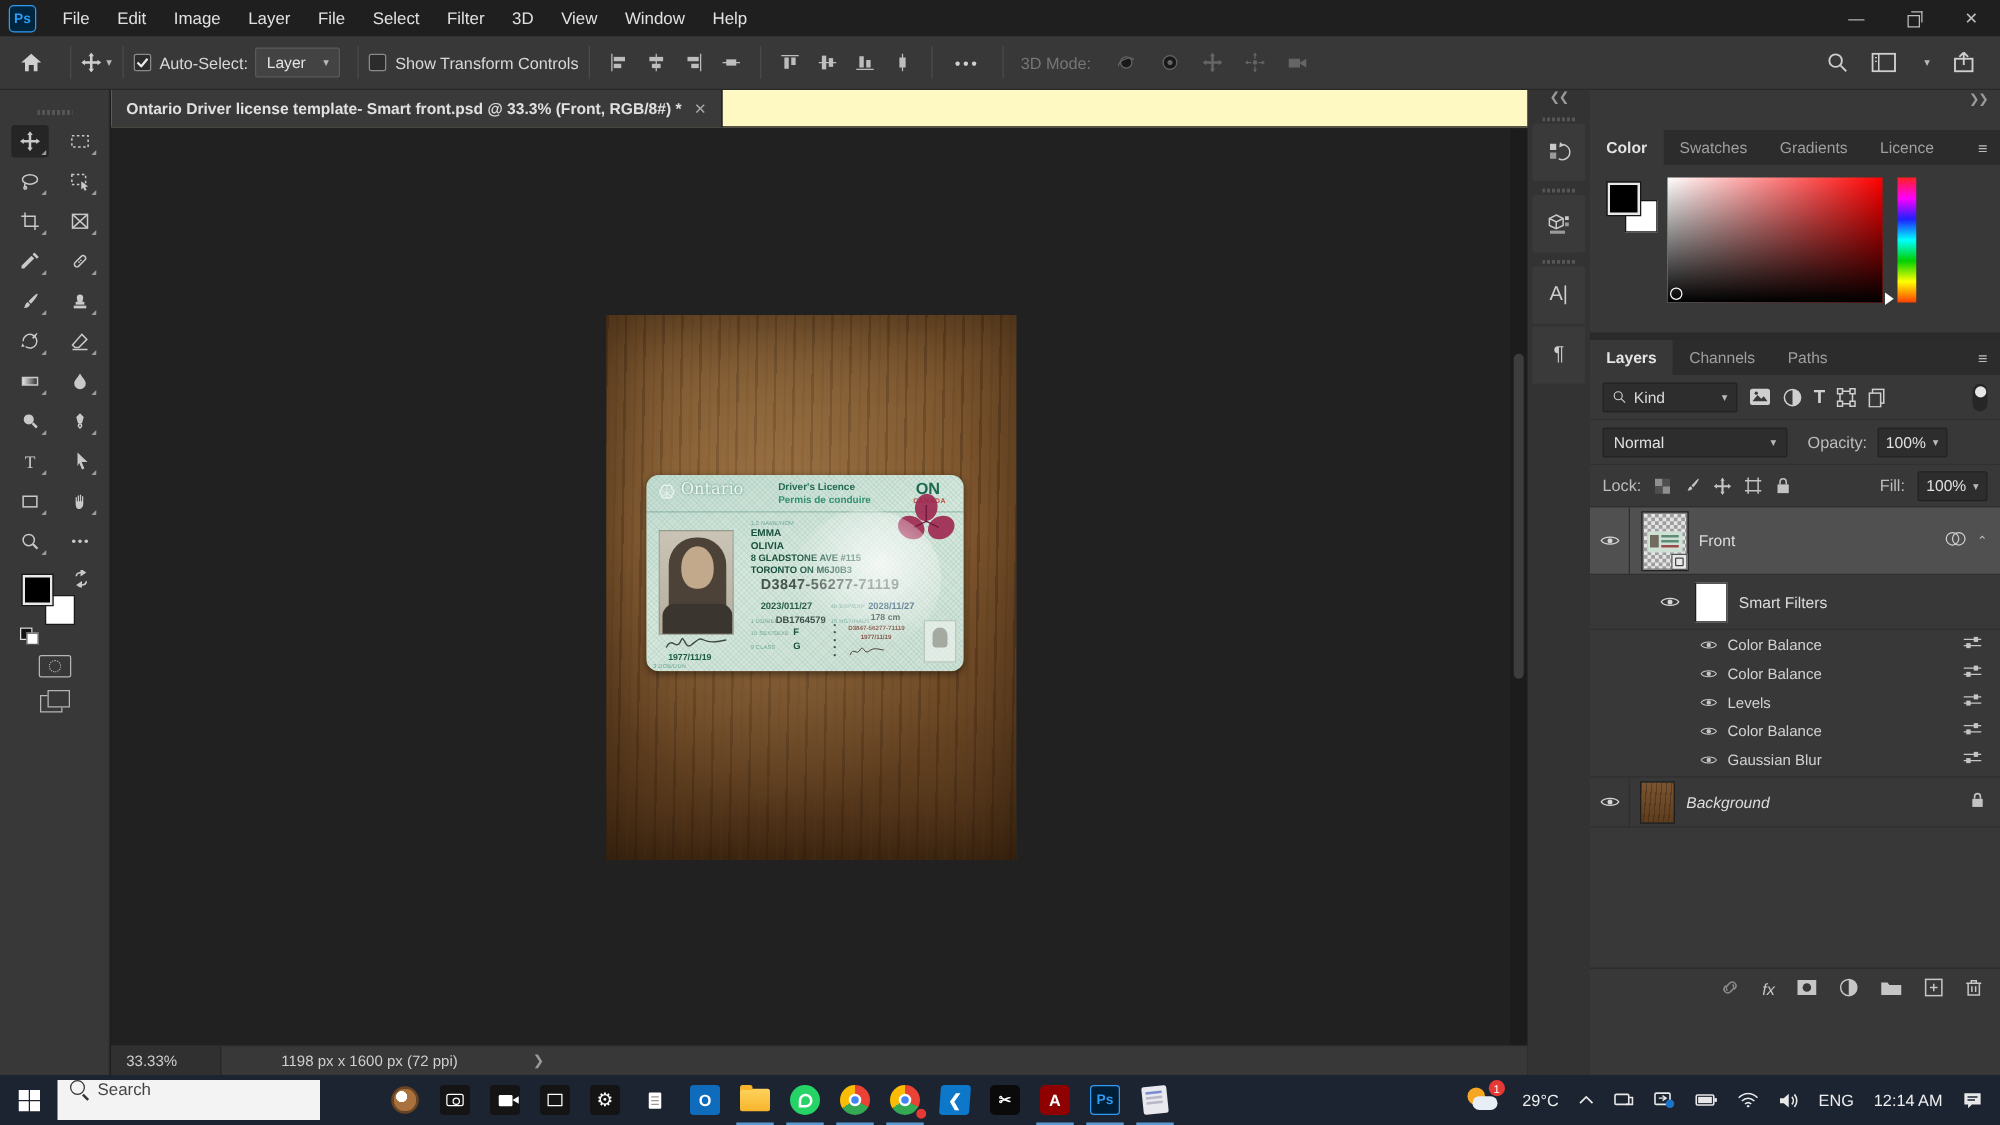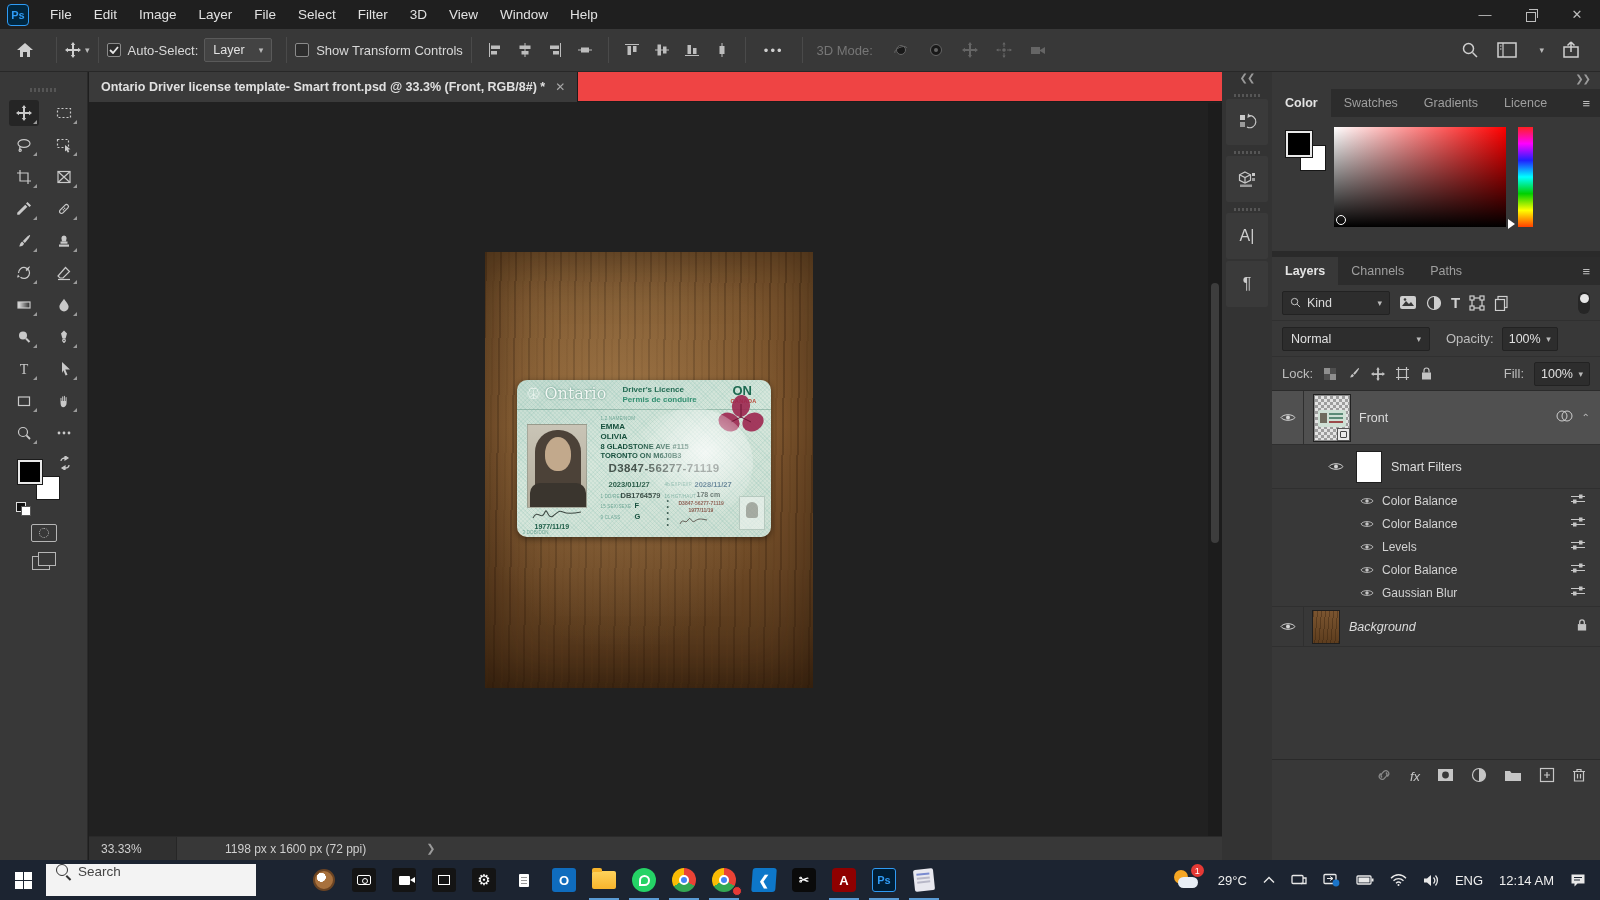--- a/index.html
+++ b/index.html
@@ -54,21 +54,21 @@
   .mini::before{content:"";position:absolute;left:0;top:0;width:8px;height:8px;background:#111;border:1px solid #ddd;}
   .mini::after{content:"";position:absolute;left:5px;top:4px;width:8px;height:8px;background:#fff;border:1px solid #555;}
   .qmask{width:26px;height:18px;margin:18px auto 10px;border:1px solid #b5b5b5;border-radius:2px;display:flex;align-items:center;justify-content:center;}
   .qmask i{width:10px;height:10px;border:1px dotted #b5b5b5;border-radius:50%;}
   .scrmode{position:relative;width:24px;height:18px;margin:0 auto;}
   .scrmode::before{content:"";position:absolute;left:0;bottom:0;width:16px;height:12px;border:1px solid #b5b5b5;}
   .scrmode::after{content:"";position:absolute;right:0;top:0;width:16px;height:12px;border:1px solid #b5b5b5;background:#383838;}
 
   
   .docarea{position:absolute;left:89px;top:0;width:1133px;height:788px;background:#212121;}
-  .tabbar{position:absolute;left:0;top:0;width:100%;height:30px;background:#ef4444;border-bottom:1px solid #1c1c1c;display:flex;}
+  .tabbar{position:absolute;left:0;top:0;width:100%;height:30px;background:#fef9c3;border-bottom:1px solid #1c1c1c;display:flex;}
   .doctab{height:30px;background:#3a3a3a;display:flex;align-items:center;padding:0 12px;gap:10px;border-right:1px solid #1c1c1c;}
   .doctab .t{font-size:12.5px;font-weight:bold;color:#e0e0e0;}
   .doctab .x{color:#a8a8a8;font-size:12px;}
   .canvas{position:absolute;left:0;top:31px;width:1119px;height:733px;display:flex;align-items:center;justify-content:center;}
   .vscroll{position:absolute;right:0;top:31px;width:14px;height:733px;background:#1c1c1c;}
   .vscroll .vthumb{position:absolute;left:3px;top:180px;width:8px;height:260px;background:#3d3d3d;border-radius:4px;}
 
   
   .photo-doc{position:relative;width:328px;height:436px;overflow:hidden;
     background:
@@ -77,21 +77,21 @@
       linear-gradient(180deg,#76522c 0%,#83592f 40%,#6d4926 72%,#4a2f16 100%);
     box-shadow:inset 0 0 60px rgba(20,10,0,.55);}
   .lic{position:absolute;left:32px;top:128px;width:254px;height:157px;border-radius:10px;
     background:
       repeating-linear-gradient(45deg, rgba(92,168,152,.13) 0 1px, transparent 1px 3px),
       repeating-linear-gradient(-45deg, rgba(92,168,152,.10) 0 1px, transparent 1px 3px),
       linear-gradient(160deg,#c4dbd0 0%,#d7e7dc 45%,#cfe0d4 100%);
     box-shadow:0 2px 6px rgba(0,0,0,.45);}
   .lic .glare{position:absolute;right:18px;top:28px;width:120px;height:110px;background:radial-gradient(ellipse at 60% 40%, rgba(255,255,255,.75), rgba(255,255,255,0) 70%);border-radius:50%;}
   .lic-head{position:absolute;left:0;top:0;width:100%;height:30px;border-bottom:1px solid rgba(60,120,100,.35);}
-  .lic-brand{position:absolute;left:28px;top:4px;font-family:"DejaVu Serif",serif;font-size:16px;color:#f2f7f3;text-shadow:0 0 2px rgba(40,110,90,.8);}
+  .lic-brand{position:absolute;left:28px;top:4px;font-family:"DejaVu Serif",serif;font-size:13px;color:#f2f7f3;text-shadow:0 0 2px rgba(40,110,90,.8);}
   .lic-tril{position:absolute;left:8px;top:6px;}
   .lic-dl1{position:absolute;left:106px;top:5px;font-size:8px;font-weight:bold;color:#226a52;}
   .lic-dl2{position:absolute;left:106px;top:15px;font-size:8px;font-weight:bold;color:#359072;}
   .lic-on{position:absolute;left:216px;top:3px;font-size:13px;font-weight:bold;color:#1d6950;}
   .lic-ca{position:absolute;left:214px;top:18px;font-size:5.5px;font-weight:bold;color:#bc4434;letter-spacing:.4px;}
   .lic-photo{position:absolute;left:10px;top:44px;width:60px;height:84px;background:linear-gradient(180deg,#c9c4b6,#b4ae9d);overflow:hidden;border:1px solid rgba(90,110,100,.3);}
   .lic-photo .hair{position:absolute;left:7px;top:5px;width:46px;height:70px;border-radius:22px 22px 10px 10px;background:#4c4238;}
   .lic-photo .face{position:absolute;left:17px;top:12px;width:26px;height:34px;border-radius:50% 50% 45% 45%;background:#c2a98c;}
   .lic-photo .body{position:absolute;left:2px;top:58px;width:56px;height:26px;border-radius:10px 10px 0 0;background:#3a352e;}
   .micro{position:absolute;font-size:4.5px;color:#6fa796;letter-spacing:.2px;}
@@ -119,21 +119,21 @@
   .dgrip{width:26px;height:3px;margin:6px auto 2px;background:repeating-linear-gradient(90deg,#565656 0 2px,transparent 2px 4px);}
   .dbtn.txt{font-size:16px;color:#cdcdcd;}
 
   
   .panels{position:absolute;left:1272px;top:0;width:328px;height:788px;background:#383838;}
   .collapseR{position:absolute;right:10px;top:1px;color:#9a9a9a;font-size:10px;letter-spacing:-1px;}
   .ptabs{display:flex;background:#2c2c2c;height:28px;align-items:stretch;}
   .ptab{padding:0 13px;display:flex;align-items:center;font-size:12.5px;color:#9f9f9f;}
   .ptab.act{background:#383838;color:#e4e4e4;font-weight:bold;}
   .pmenu{margin-left:auto;color:#bdbdbd;padding:0 10px;display:flex;align-items:center;font-size:13px;}
-  .colorpanel{position:relative;margin-top:17px;height:168px;border-bottom:6px solid #2a2a2a;}
+  .colorpanel{position:relative;margin-top:32px;height:168px;border-bottom:6px solid #2a2a2a;}
   .cp-body{position:relative;height:140px;padding:10px 8px 0 10px;}
   .cp-fg{position:absolute;left:14px;top:14px;width:26px;height:26px;background:#000;border:2px solid #e9e9e9;outline:1px solid #161616;z-index:2;}
   .cp-bg{position:absolute;left:28px;top:28px;width:26px;height:26px;background:#fff;border:1px solid #161616;}
   .satbox{position:absolute;left:62px;top:10px;width:172px;height:100px;background:linear-gradient(to bottom,rgba(0,0,0,0),#000),linear-gradient(to right,#fff,#f00);}
   .satbox .cur{position:absolute;left:2px;bottom:2px;width:10px;height:10px;border:1.5px solid #fff;border-radius:50%;}
   .huebar{position:absolute;left:246px;top:10px;width:15px;height:100px;background:linear-gradient(to bottom,#ff2020,#ff00ff,#2020ff,#00ffff,#00d000,#ffff00,#ff4000);}
   .huecur{position:absolute;left:236px;top:102px;width:0;height:0;border-top:5px solid transparent;border-bottom:5px solid transparent;border-left:7px solid #fff;}
 
   .layerspanel{position:relative;}
   .flt-row{display:flex;align-items:center;height:36px;padding:0 10px;gap:9px;border-bottom:1px solid #303030;}

